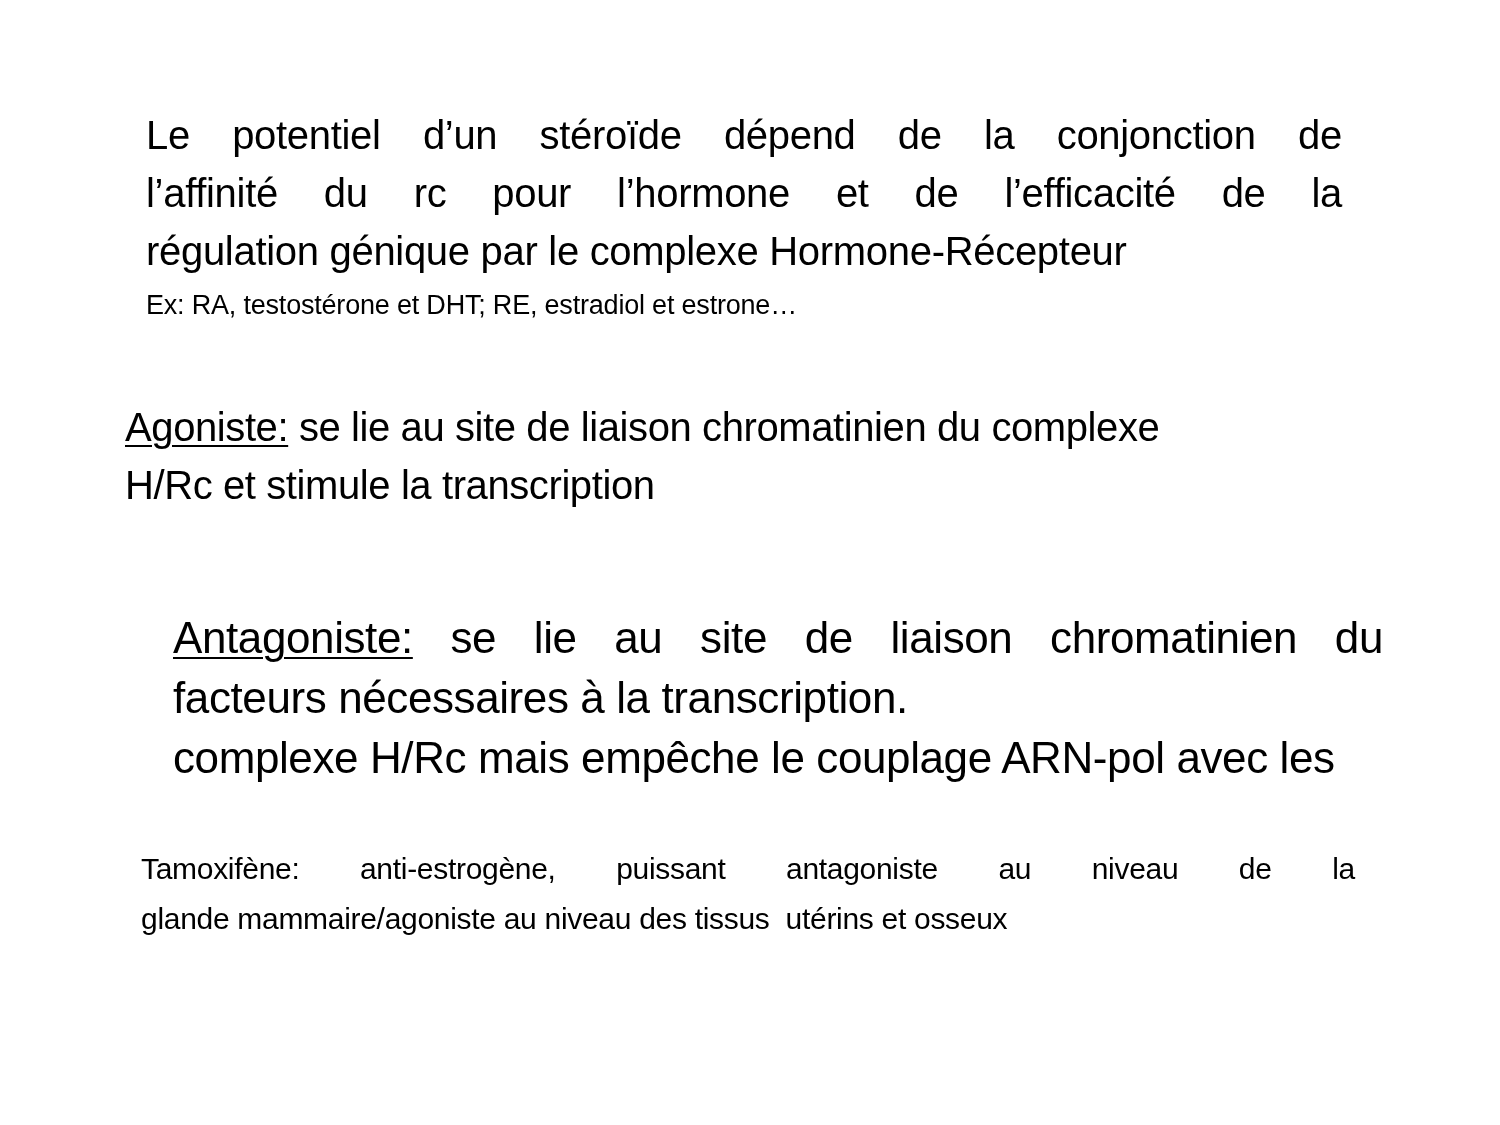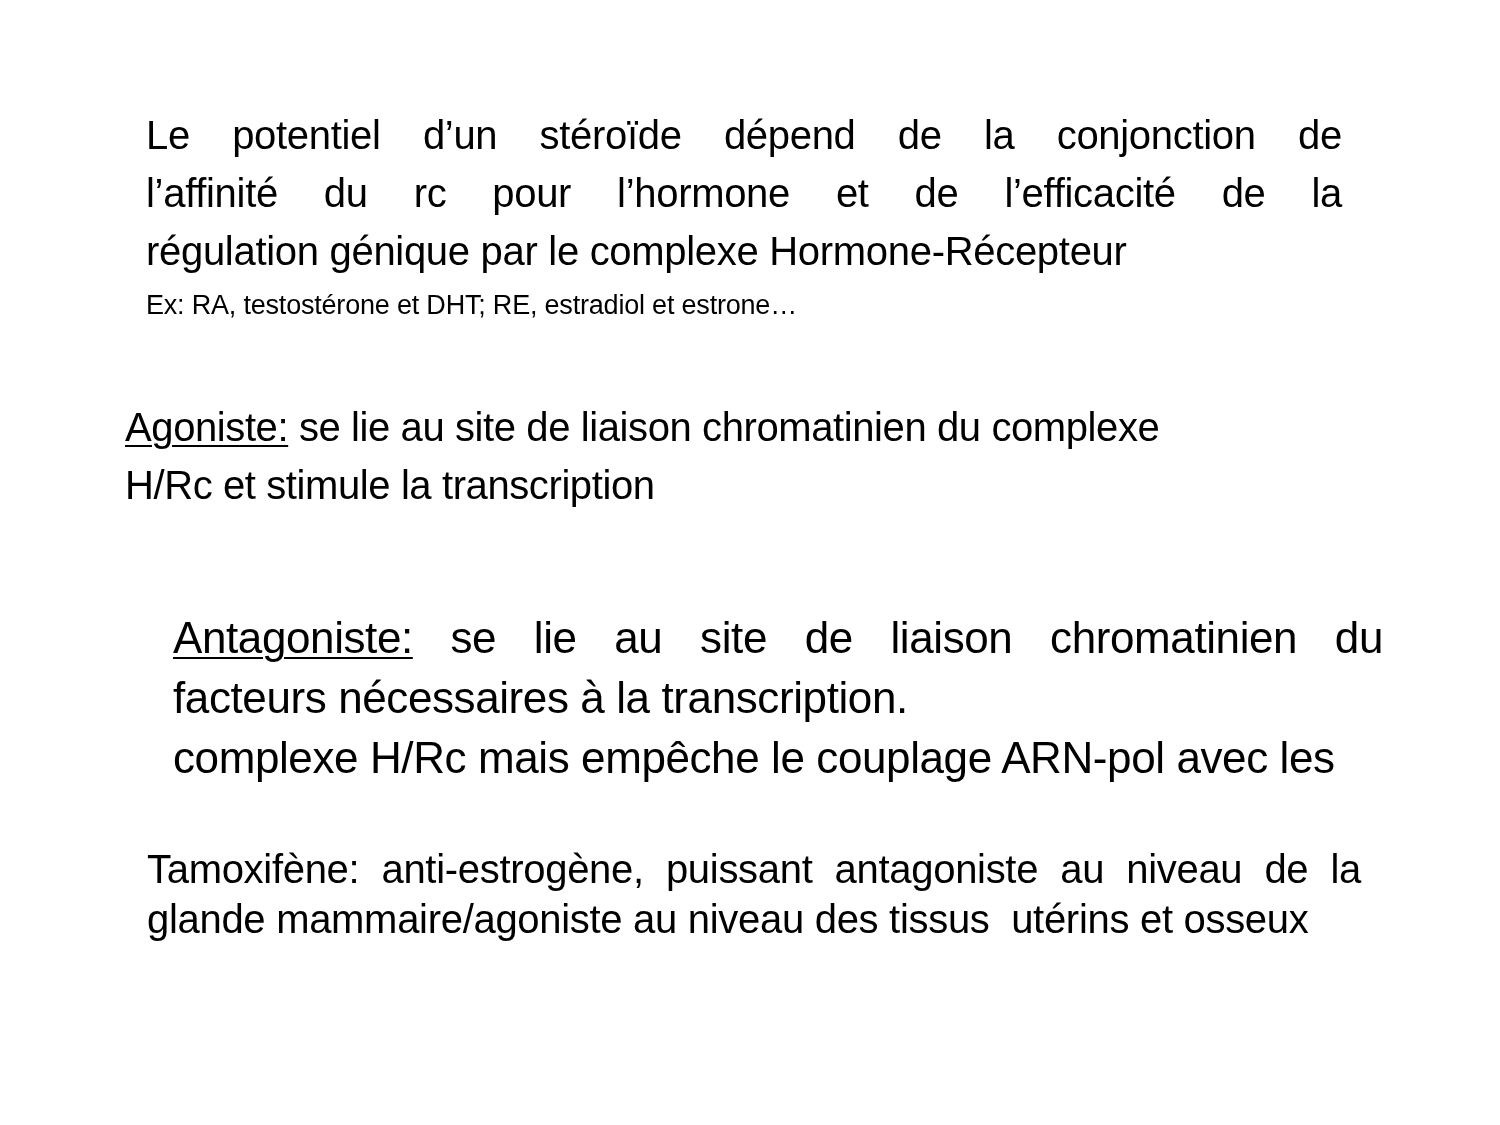--- a/index.html
+++ b/index.html
@@ -43,21 +43,21 @@
     #b1 { left: 146px; top: 106px; width: 1196px; font-size: 40px; line-height: 58px; letter-spacing: -0.3px; }
     #b1 .small { font-size: 27px; line-height: 46px; margin-top: 2px; letter-spacing: -0.2px; }
 
     
     #b2 { left: 125px; top: 398px; width: 1210px; font-size: 40px; line-height: 58px; letter-spacing: -0.4px; }
 
     
     #b3 { left: 139px; top: 608px; width: 1210px; font-size: 44px; line-height: 60px; letter-spacing: -0.4px; margin-left: 34px; }
 
     
-    #b4 { left: 147px; top: 844px; width: 1214px; font-size: 40px; line-height: 50px; letter-spacing: -0.3px; }
+    #b4 { left: 141px; top: 844px; width: 1214px; font-size: 30px; line-height: 50px; letter-spacing: -0.3px; }
   </style>
 </head>
 <body>
 
 <div class="slide">
 
   <div id="b1" class="block">
     <div class="justify-line">
       <span>Le</span>
       <span>potentiel</span>

